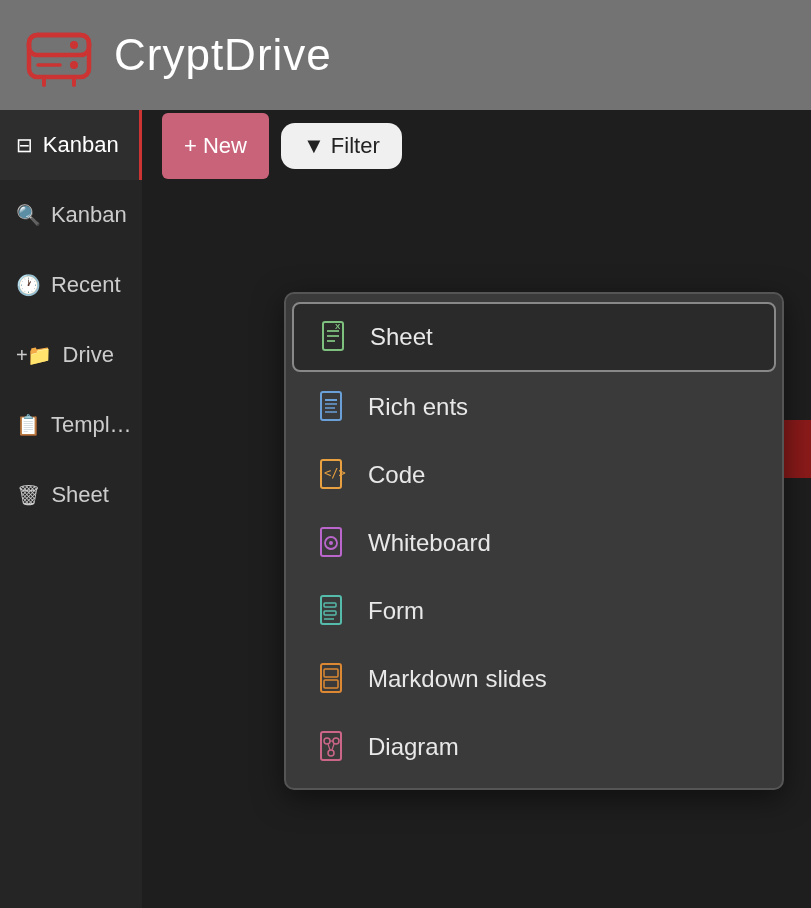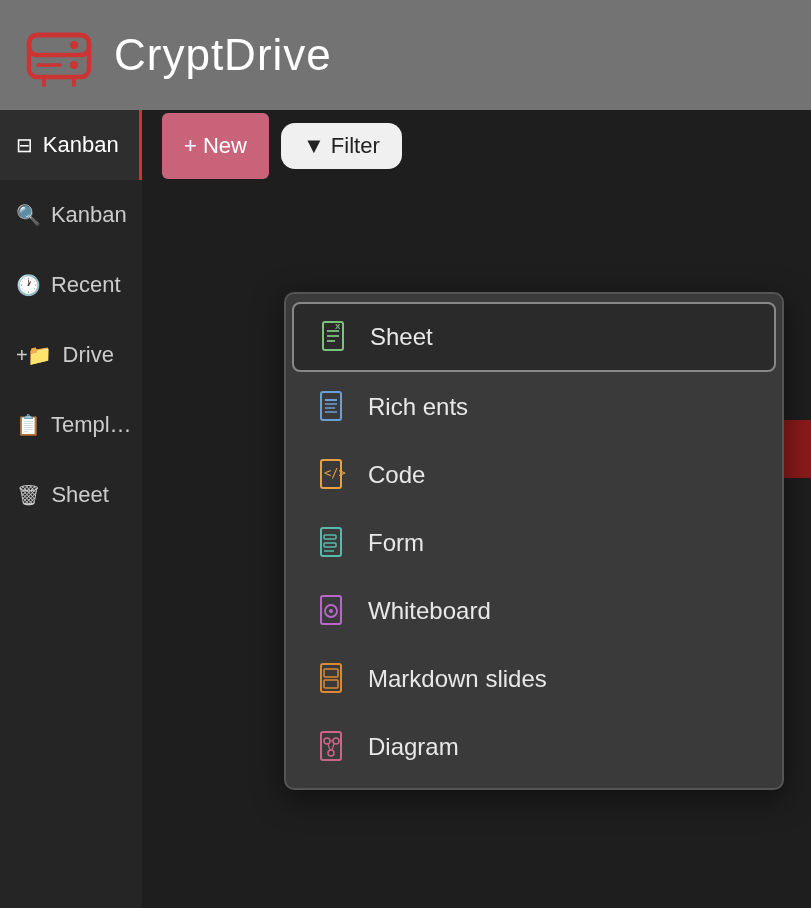--- a/index.html
+++ b/index.html
@@ -279,40 +279,40 @@
       <span class="item-icon icon-code">
         <svg width="28" height="32" viewBox="0 0 28 32">
           <rect x="2" y="1" width="20" height="28" rx="2" fill="none" stroke="#e8a040" stroke-width="2"></rect>
           <text x="5" y="18" font-size="12" fill="#e8a040" font-family="monospace">&lt;/&gt;</text>
         </svg>
       </span>
       <span>Code</span>
     </div>
 
     <div class="dropdown-item">
+      <span class="item-icon icon-whiteboard">
+        <svg width="28" height="32" viewBox="0 0 28 32">
+          <rect x="2" y="1" width="20" height="28" rx="2" fill="none" stroke="#bb66cc" stroke-width="2"></rect>
+          <circle cx="12" cy="16" r="6" fill="none" stroke="#bb66cc" stroke-width="1.8"></circle>
+          <circle cx="12" cy="16" r="2" fill="#bb66cc"></circle>
+        </svg>
+      </span>
+      <span>Whiteboard</span>
+    </div>
+
+    <div class="dropdown-item">
       <span class="item-icon icon-form">
         <svg width="28" height="32" viewBox="0 0 28 32">
           <rect x="2" y="1" width="20" height="28" rx="2" fill="none" stroke="#55bbaa" stroke-width="2"></rect>
           <rect x="5" y="8" width="12" height="4" rx="1" fill="none" stroke="#55bbaa" stroke-width="1.5"></rect>
           <rect x="5" y="16" width="12" height="4" rx="1" fill="none" stroke="#55bbaa" stroke-width="1.5"></rect>
           <line x1="5" y1="24" x2="15" y2="24" stroke="#55bbaa" stroke-width="1.5"></line>
         </svg>
       </span>
       <span>Form</span>
-    </div>
-
-    <div class="dropdown-item">
-      <span class="item-icon icon-whiteboard">
-        <svg width="28" height="32" viewBox="0 0 28 32">
-          <rect x="2" y="1" width="20" height="28" rx="2" fill="none" stroke="#bb66cc" stroke-width="2"></rect>
-          <circle cx="12" cy="16" r="6" fill="none" stroke="#bb66cc" stroke-width="1.8"></circle>
-          <circle cx="12" cy="16" r="2" fill="#bb66cc"></circle>
-        </svg>
-      </span>
-      <span>Whiteboard</span>
     </div>
 
     <div class="dropdown-item">
       <span class="item-icon icon-markdown">
         <svg width="28" height="32" viewBox="0 0 28 32">
           <rect x="2" y="1" width="20" height="28" rx="2" fill="none" stroke="#dd8833" stroke-width="2"></rect>
           <rect x="5" y="6" width="14" height="8" rx="1" fill="none" stroke="#dd8833" stroke-width="1.5"></rect>
           <rect x="5" y="17" width="14" height="8" rx="1" fill="none" stroke="#dd8833" stroke-width="1.5"></rect>
         </svg>
       </span>

